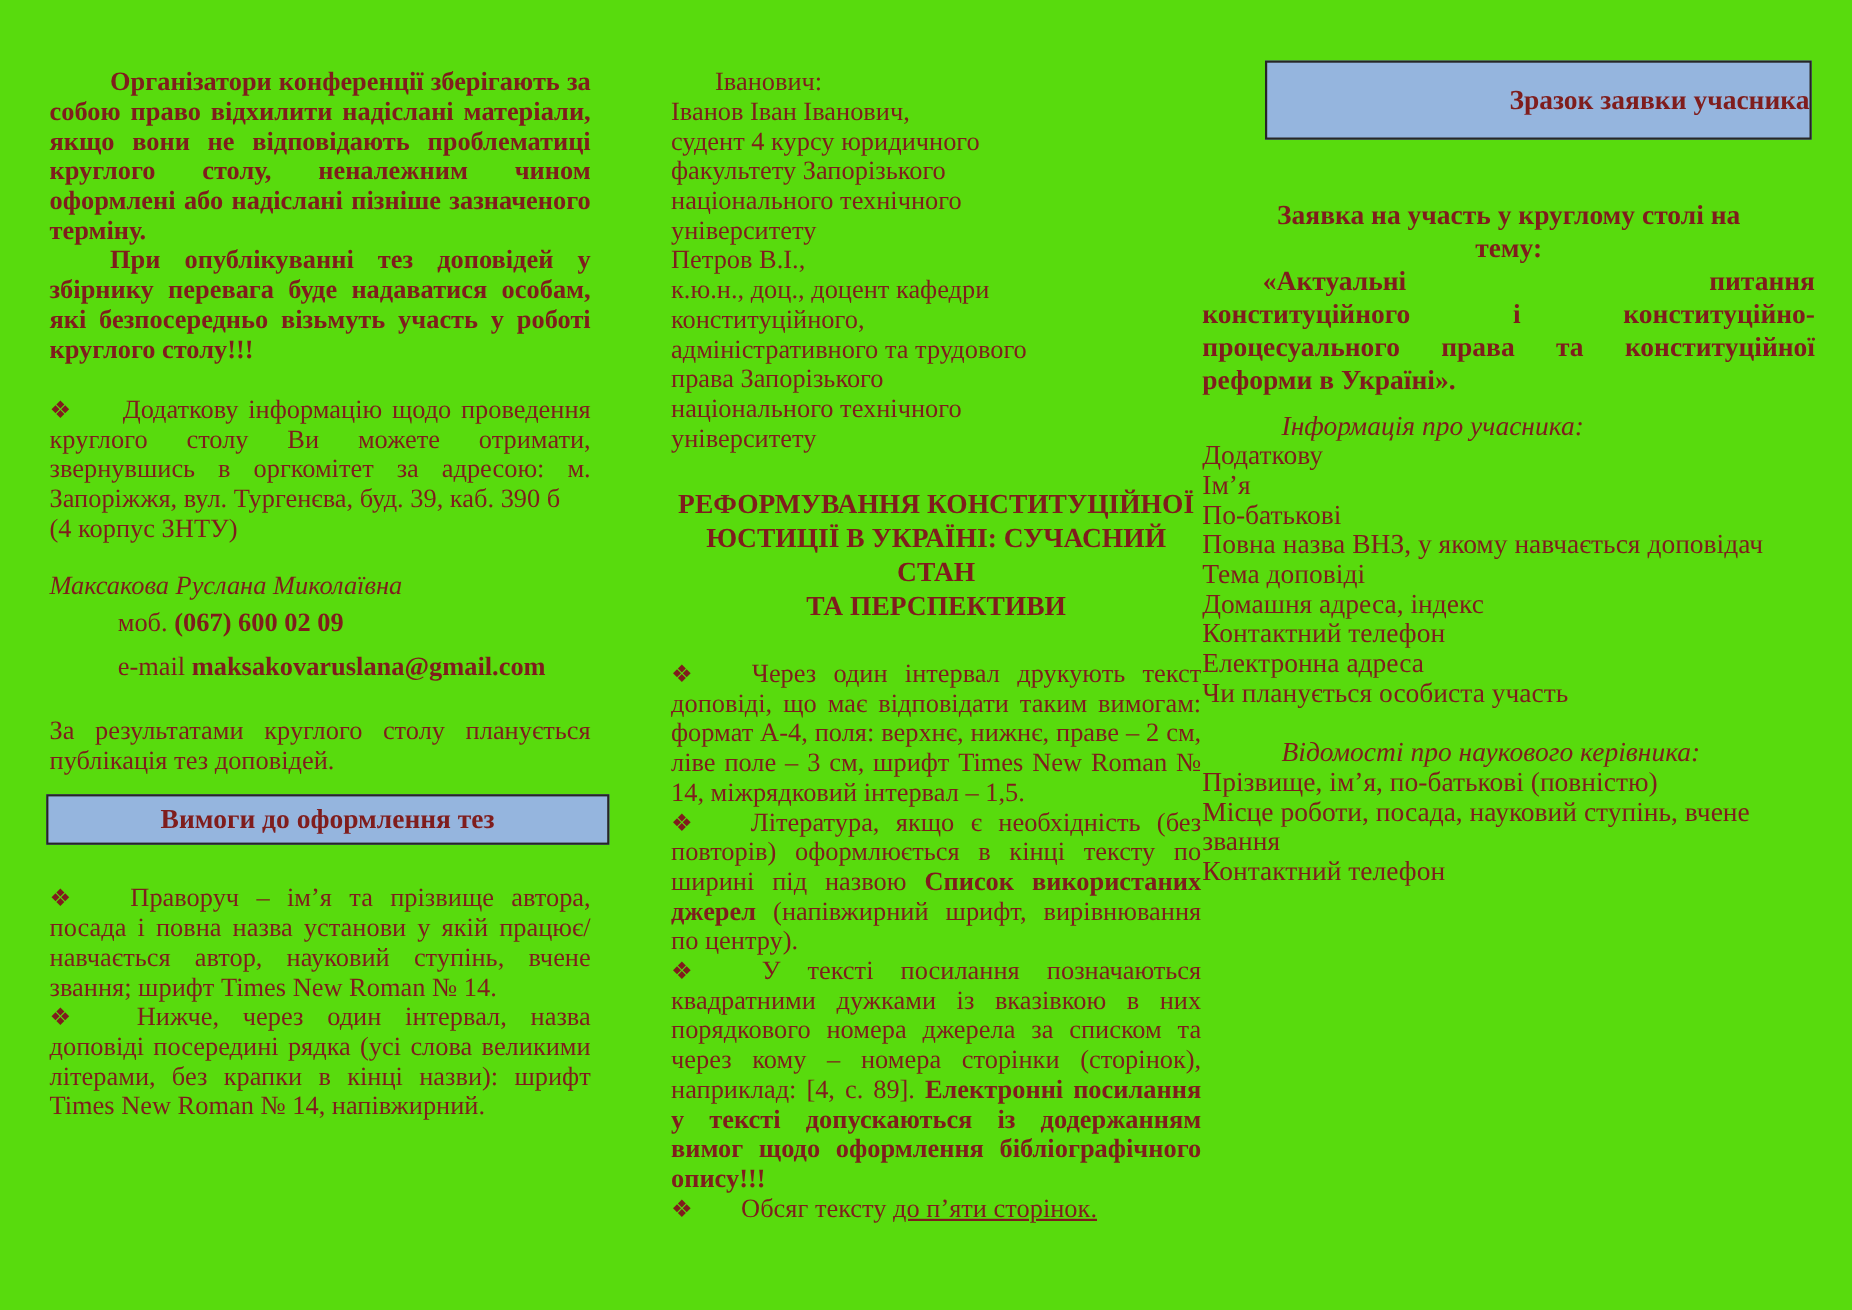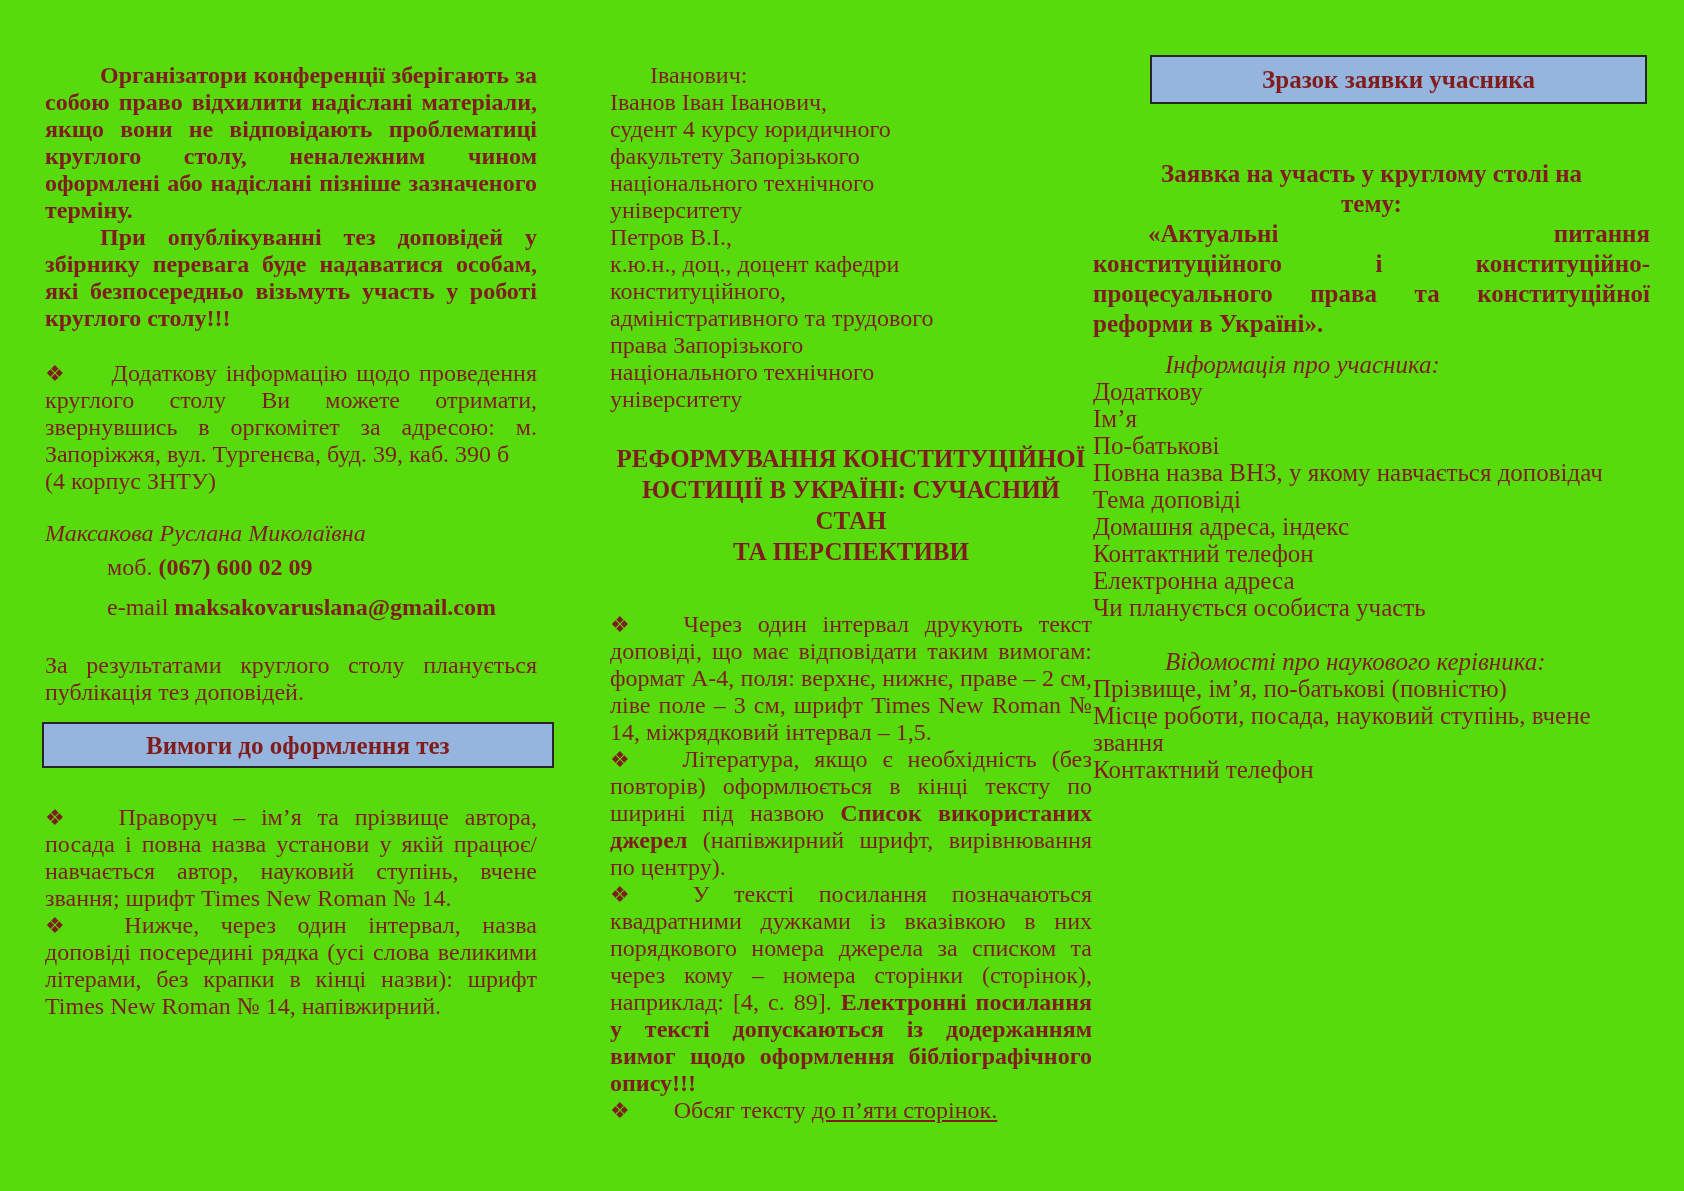--- a/index.html
+++ b/index.html
@@ -35,42 +35,42 @@
   .pl40{padding-left:40px;}
   .pl150{padding-left:152px;}
   .pl72{padding-left:72px;}
   .mt12{margin-top:12px;}
   .mt16{margin-top:16px;}
   .mt20{margin-top:20px;}
   .mt25{margin-top:25px;}
   .mt27{margin-top:27px;}
   .mt28{margin-top:28px;}
   .mt30{margin-top:30px;}
-  .mt33{margin-top:44px;}
+  .mt33{margin-top:33px;}
   .mt36{margin-top:36px;}
   .mt55{margin-top:55px;text-align:center;}
 
   .bullet{
     font-family:"DejaVu Sans",sans-serif;
     font-size:22px;
   }
   .tab{display:inline-block;width:44px;}
 
   .contact-line{line-height:40px;padding-left:62px;}
 
   .titlebox{
     background:var(--box-fill);
     border:2px solid var(--box-border);
     font-weight:bold;
     text-align:center;
     display:flex;align-items:center;justify-content:center;
     box-sizing:border-box;
   }
   .titlebox.left-box{width:104%;height:46px;margin-left:-3px;font-size:25px;}
-  .titlebox.right-box{width:497px;height:49px;margin-left:57px;font-size:25px;}
+  .titlebox.right-box{width:497px;height:72px;margin-left:57px;font-size:25px;justify-content:flex-end;}
 
   .report-title{font-size:25px;line-height:31px;}
   .col3 .heading{line-height:30px;}
 </style>
 </head>
 <body>
 
 <div class="page">
 
   <div class="col col1">

